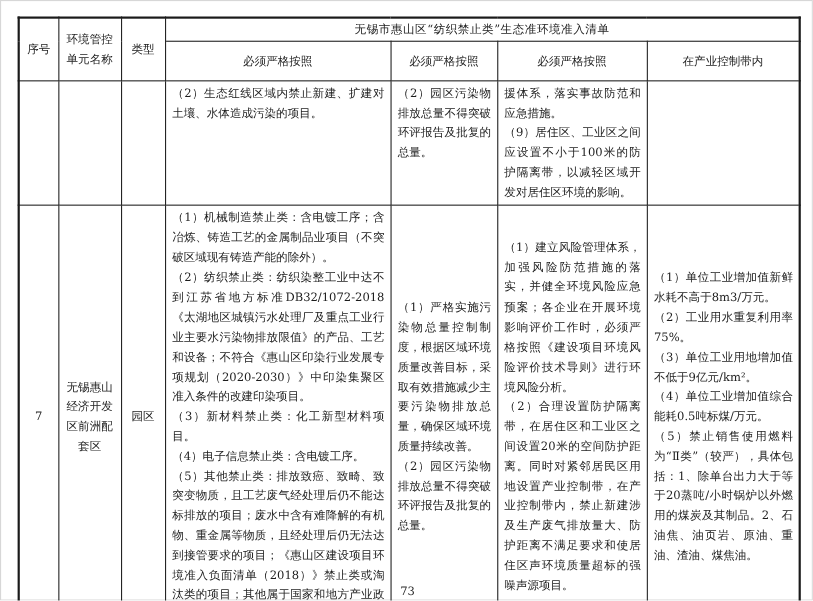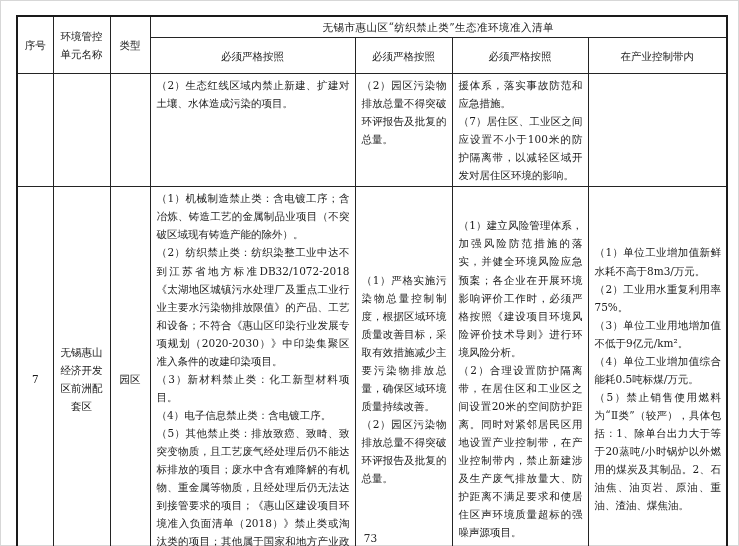--- a/index.html
+++ b/index.html
@@ -99,21 +99,21 @@
       <th class="hdr">在产业控制带内</th>
     </tr>
 
     <tr class="row-partial">
       <td class="cell-center"></td>
       <td class="cell-center"></td>
       <td class="cell-center"></td>
       <td class="cell">（2）生态红线区域内禁止新建、扩建对土壤、水体造成污染的项目。</td>
       <td class="cell">（2）园区污染物排放总量不得突破环评报告及批复的总量。</td>
       <td class="cell">援体系，落实事故防范和应急措施。
-（7）居住区、工业区之间应设置不小于100米的防护隔离带，以减轻区域开发对居住区环境的影响。</td>
+（9）居住区、工业区之间应设置不小于100米的防护隔离带，以减轻区域开发对居住区环境的影响。</td>
       <td class="cell"></td>
     </tr>
 
     <tr class="row-main">
       <td class="cell-center">7</td>
       <td class="cell-center">无锡惠山经济开发区前洲配套区</td>
       <td class="cell-center">园区</td>
       <td class="cell cell-mid">（1）机械制造禁止类：含电镀工序；含冶炼、铸造工艺的金属制品业项目（不突破区域现有铸造产能的除外）。
 （2）纺织禁止类：纺织染整工业中达不到江苏省地方标准DB32/1072-2018《太湖地区城镇污水处理厂及重点工业行业主要水污染物排放限值》的产品、工艺和设备；不符合《惠山区印染行业发展专项规划（2020-2030）》中印染集聚区准入条件的改建印染项目。
 （3）新材料禁止类：化工新型材料项目。

